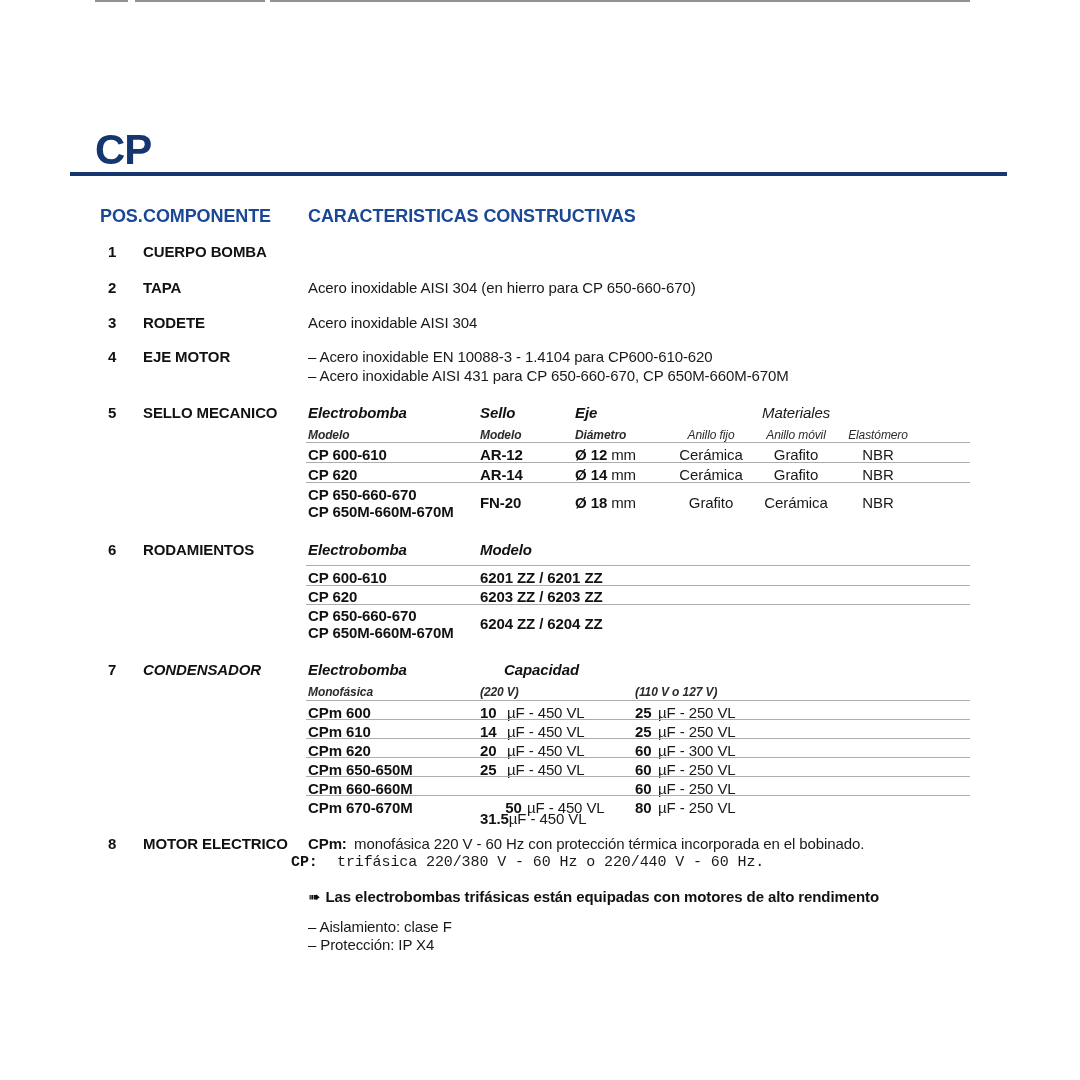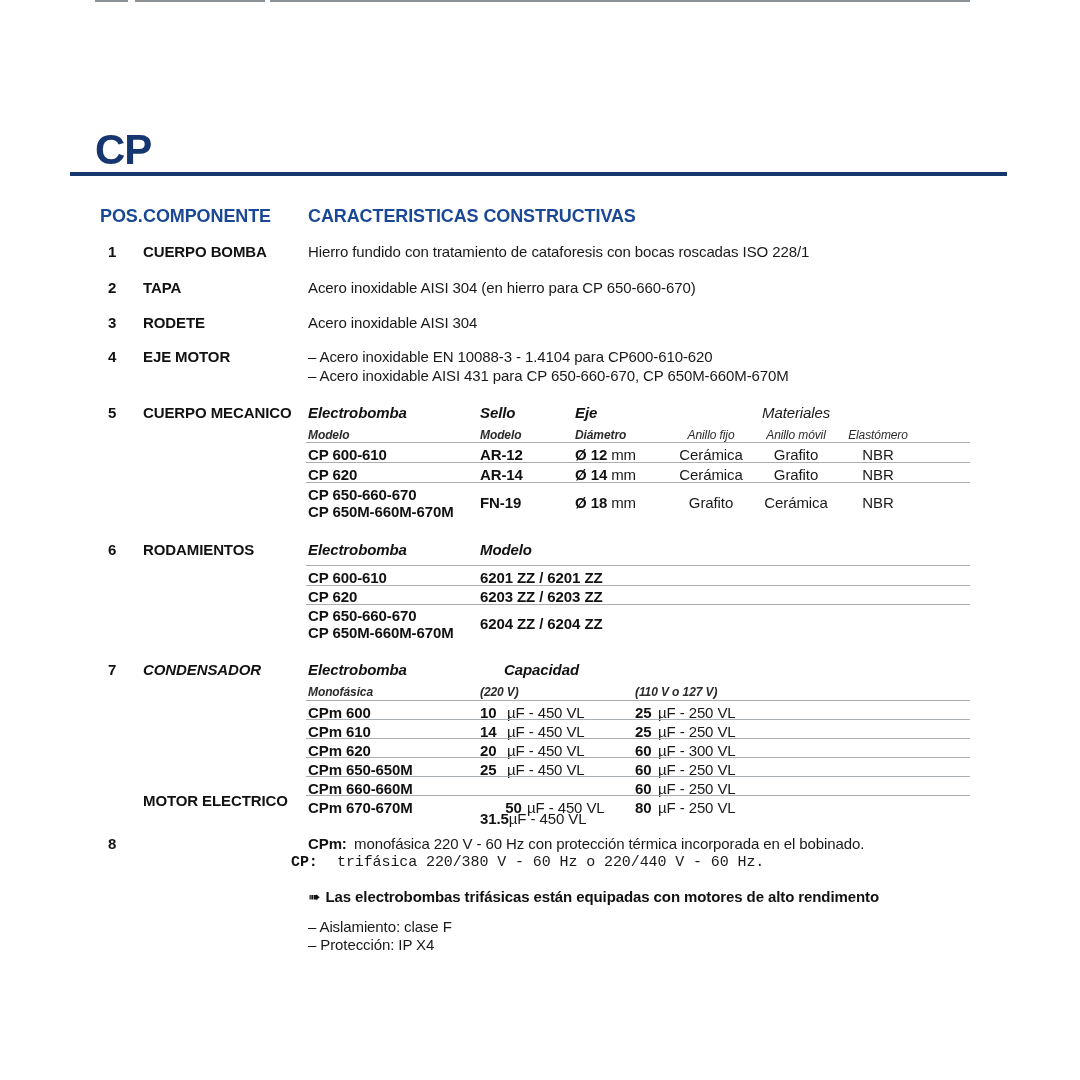--- a/index.html
+++ b/index.html
@@ -34,21 +34,20 @@
 
   <div class="abs title" style="left:95px;top:126px;">CP</div>
   <div class="rule" style="left:70px;top:172px;width:937px;height:4px;"></div>
 
   <div class="abs hlabel" style="left:100px;top:206px;">POS.</div>
   <div class="abs hlabel" style="left:143px;top:206px;">COMPONENTE</div>
   <div class="abs hlabel" style="left:308px;top:206px;">CARACTERISTICAS CONSTRUCTIVAS</div>
 
   <div class="abs pos" style="left:100px;top:243px;">1</div>
   <div class="abs cname" style="left:143px;top:243px;">CUERPO BOMBA</div>
-  <div class="abs t" style="left:308px;top:243px;">Hierro fundido con tratamiento de cataforesis con bocas roscadas ISO 228/1</div>
   <div class="sep" style="top:270px;">
       <i class="s1"></i>
       <i class="s2"></i>
       <i class="s3"></i>
     </div>
 
   <div class="abs pos" style="left:100px;top:279px;">2</div>
   <div class="abs cname" style="left:143px;top:279px;">TAPA</div>
   <div class="abs t" style="left:308px;top:279px;">Acero inoxidable AISI 304 (en hierro para CP 650-660-670)</div>
   <div class="sep" style="top:306px;">
@@ -70,21 +69,21 @@
   <div class="abs cname" style="left:143px;top:348px;">EJE MOTOR</div>
   <div class="abs t" style="left:308px;top:348px;">– Acero inoxidable EN 10088-3 - 1.4104 para CP600-610-620</div>
   <div class="abs t" style="left:308px;top:367px;">– Acero inoxidable AISI 431 para CP 650-660-670, CP 650M-660M-670M</div>
   <div class="sep" style="top:389px;">
       <i class="s1"></i>
       <i class="s2"></i>
       <i class="s3"></i>
     </div>
 
   <div class="abs pos" style="left:100px;top:404px;">5</div>
-  <div class="abs cname" style="left:143px;top:404px;">CUERPO MECANICO</div>
+  <div class="abs cname" style="left:143px;top:404px;">SELLO MECANICO</div>
 
   <div class="abs t b i" style="left:308px;top:404px;">Electrobomba</div>
   <div class="abs t b i" style="left:480px;top:404px;">Sello</div>
   <div class="abs t b i" style="left:575px;top:404px;">Eje</div>
   <div class="abs t i" style="left:762px;top:404px;">Materiales</div>
 
   <div class="abs t12 b i" style="left:308px;top:428px;">Modelo</div>
   <div class="abs t12 b i" style="left:480px;top:428px;">Modelo</div>
   <div class="abs t12 b i" style="left:575px;top:428px;">Diámetro</div>
   <div class="abs t12 i ctr" style="left:666px;top:428px;width:90px;">Anillo fijo</div>
@@ -103,21 +102,21 @@
   <div class="abs t b" style="left:308px;top:466px;">CP 620</div>
   <div class="abs t b" style="left:480px;top:466px;">AR-14</div>
   <div class="abs t" style="left:575px;top:466px;"><span class="b">Ø 14</span> <span>mm</span></div>
   <div class="abs t ctr" style="left:666px;top:466px;width:90px;">Cerámica</div>
   <div class="abs t ctr" style="left:752px;top:466px;width:88px;">Grafito</div>
   <div class="abs t ctr" style="left:835px;top:466px;width:86px;">NBR</div>
   <div class="tline" style="top:482px;"></div>
 
   <div class="abs t b" style="left:308px;top:486px;">CP 650-660-670</div>
   <div class="abs t b" style="left:308px;top:503px;">CP 650M-660M-670M</div>
-  <div class="abs t b" style="left:480px;top:494px;">FN-19</div>
+  <div class="abs t b" style="left:480px;top:494px;">FN-20</div>
   <div class="abs t" style="left:575px;top:494px;"><span class="b">Ø 18</span> <span>mm</span></div>
   <div class="abs t ctr" style="left:666px;top:494px;width:90px;">Grafito</div>
   <div class="abs t ctr" style="left:752px;top:494px;width:88px;">Cerámica</div>
   <div class="abs t ctr" style="left:835px;top:494px;width:86px;">NBR</div>
   <div class="sep" style="top:528px;">
       <i class="s1"></i>
       <i class="s2"></i>
       <i class="s3"></i>
     </div>
 
@@ -182,21 +181,21 @@
   <div class="abs t b" style="left:308px;top:799px;">CPm 670-670M</div>
   <div class="abs t" style="left:500px;top:799px;text-align:center;"><span class="b numslot27">50</span><span>µF - 450 VL</span></div>
   <div class="abs t" style="left:635px;top:799px;"><span class="b numslot23">80</span><span>µF - 250 VL</span></div>
   <div class="sep" style="top:827px;">
       <i class="s1"></i>
       <i class="s2"></i>
       <i class="s3"></i>
     </div>
 
   <div class="abs pos" style="left:100px;top:835px;">8</div>
-  <div class="abs cname" style="left:143px;top:792px;">MOTOR ELECTRICO</div>
+  <div class="abs cname" style="left:143px;top:835px;">MOTOR ELECTRICO</div>
 
   <div class="abs t" style="left:308px;top:835px;"><span class="b lblslot">CPm:</span><span>monofásica 220 V - 60 Hz con protección térmica incorporada en el bobinado.</span></div>
   <div class="abs t" style="left:291px;top:854px;font-family:Liberation Mono, monospace;"><span class="b lblslot">CP:</span><span>trifásica 220/380 V - 60 Hz o 220/440 V - 60 Hz.</span></div>
 
   <div class="abs t b" style="left:308px;top:888px;"><span class="arrow">➠</span><span>Las electrobombas trifásicas  están equipadas con motores de alto rendimento</span></div>
 
   <div class="abs t" style="left:308px;top:918px;">– Aislamiento: clase F</div>
   <div class="abs t" style="left:308px;top:936px;">– Protección: IP X4</div>
 
 </div>

